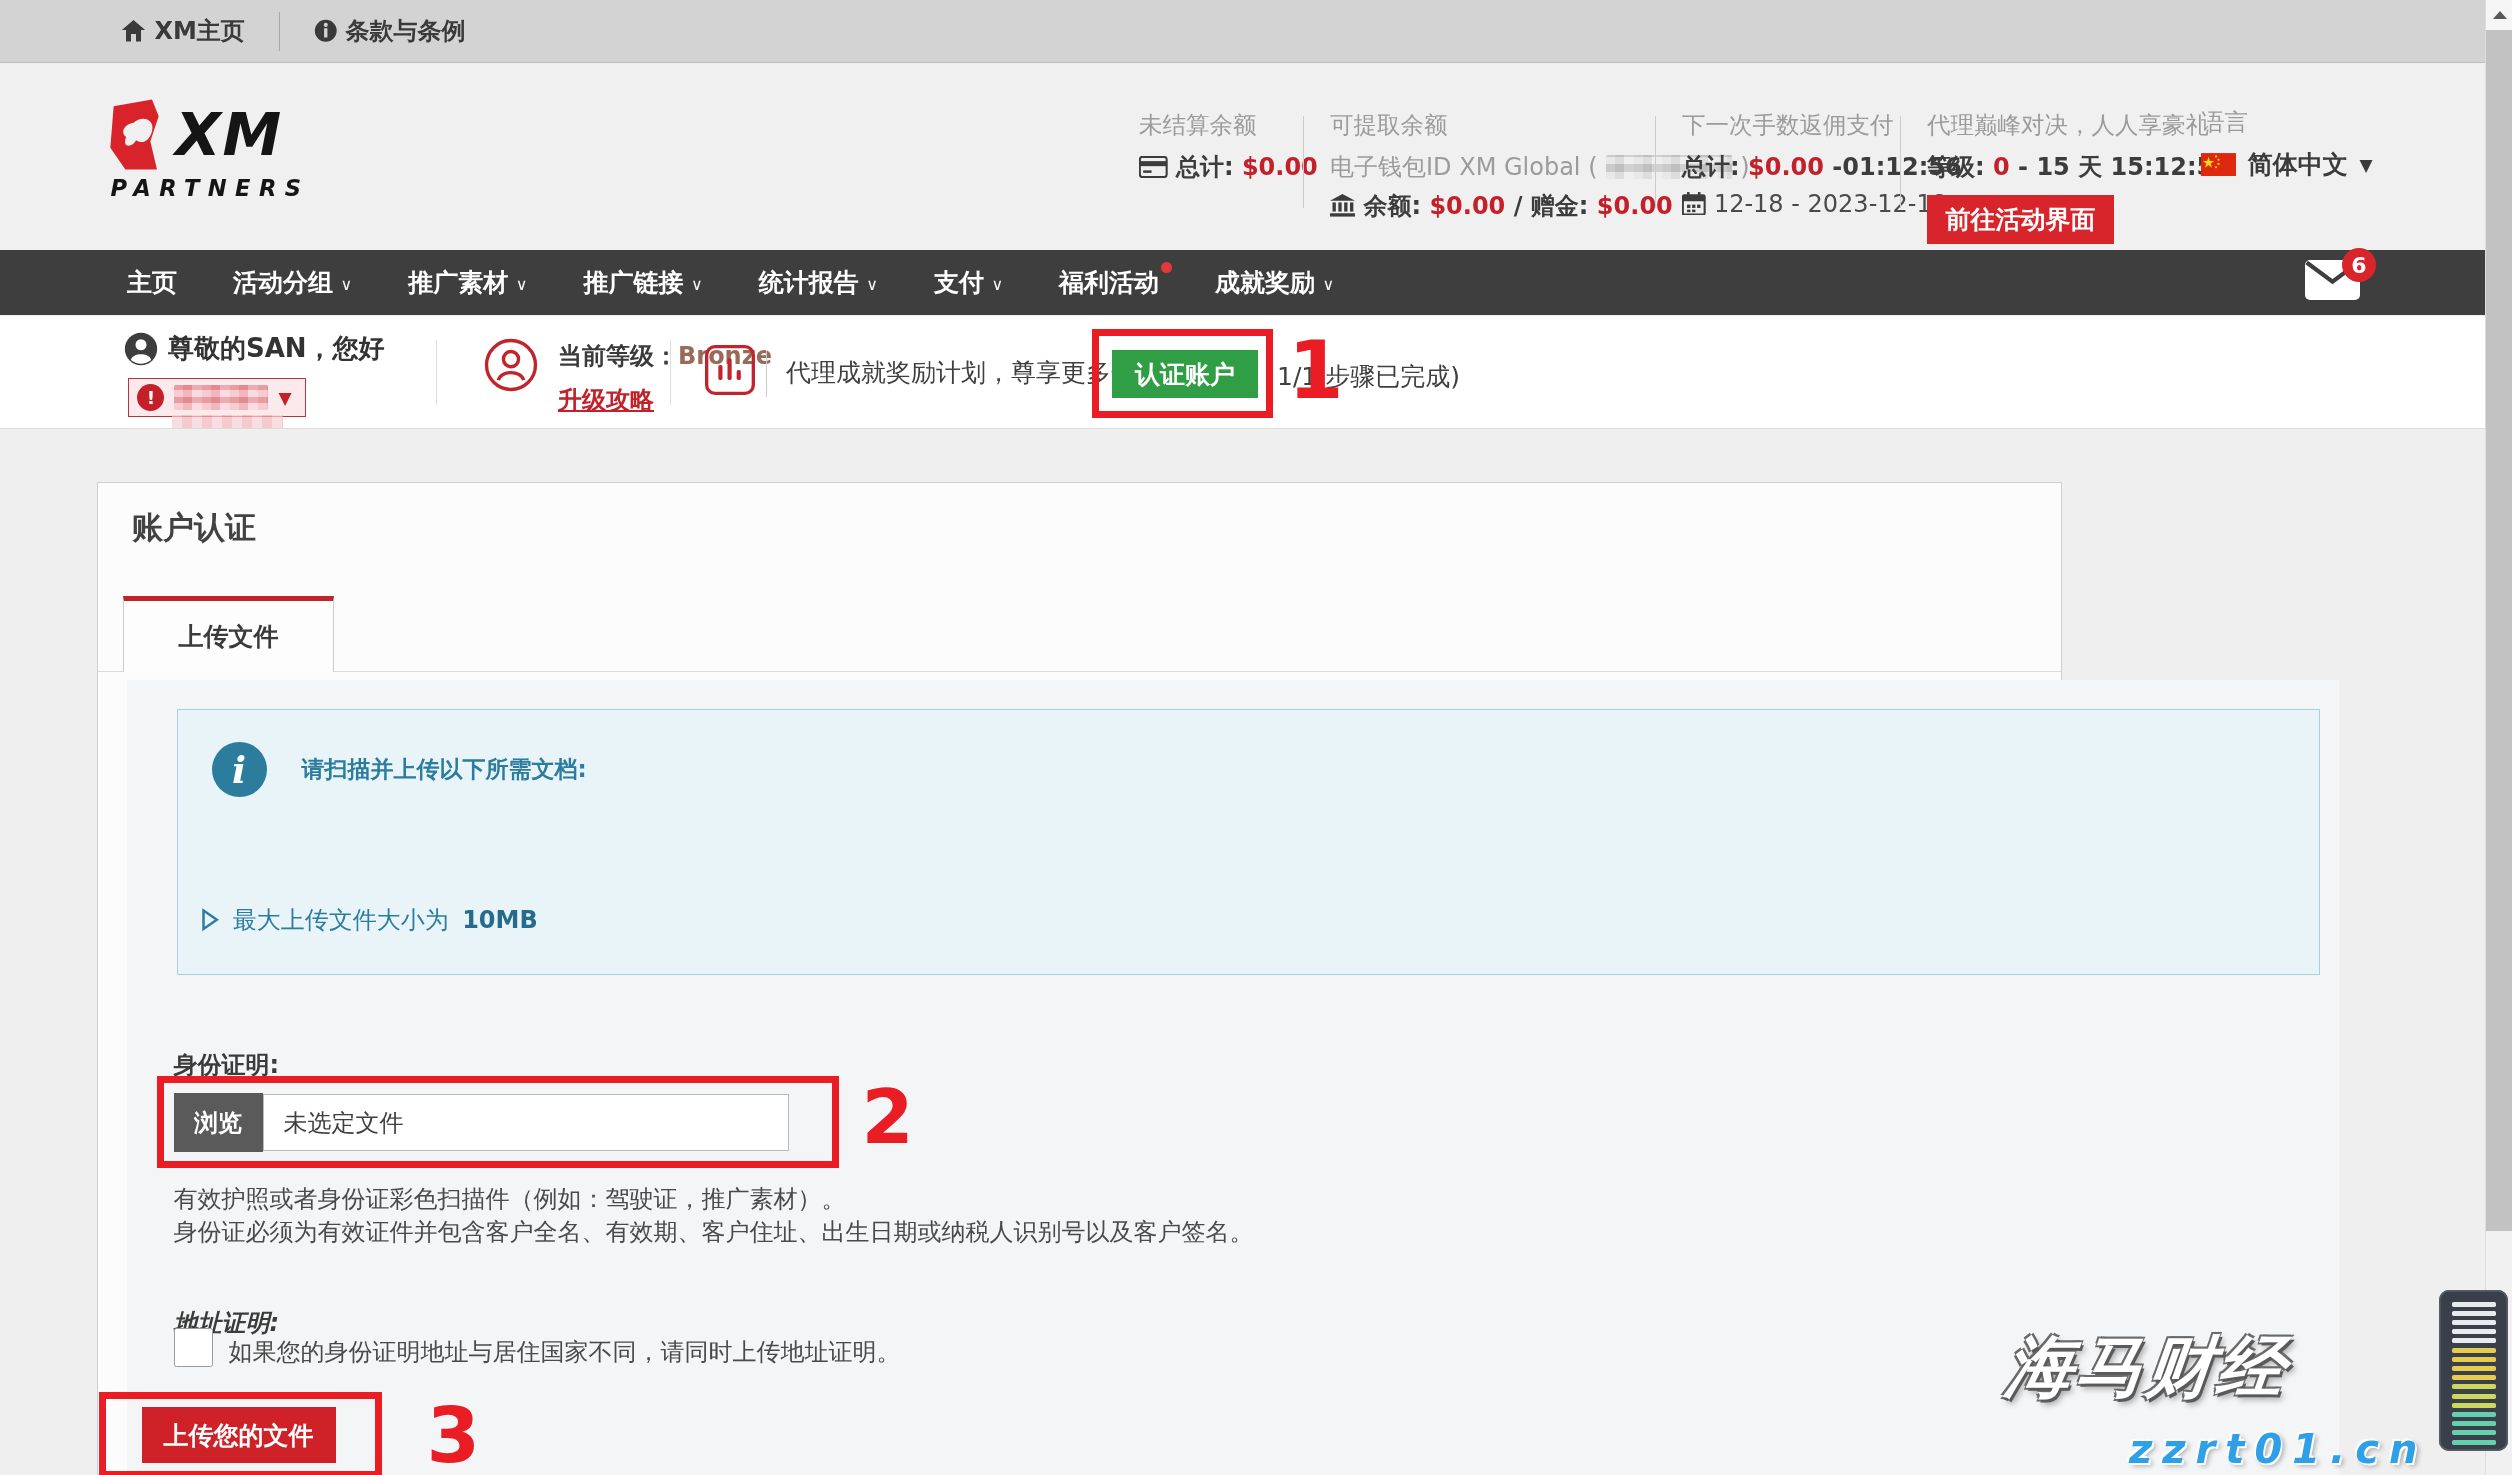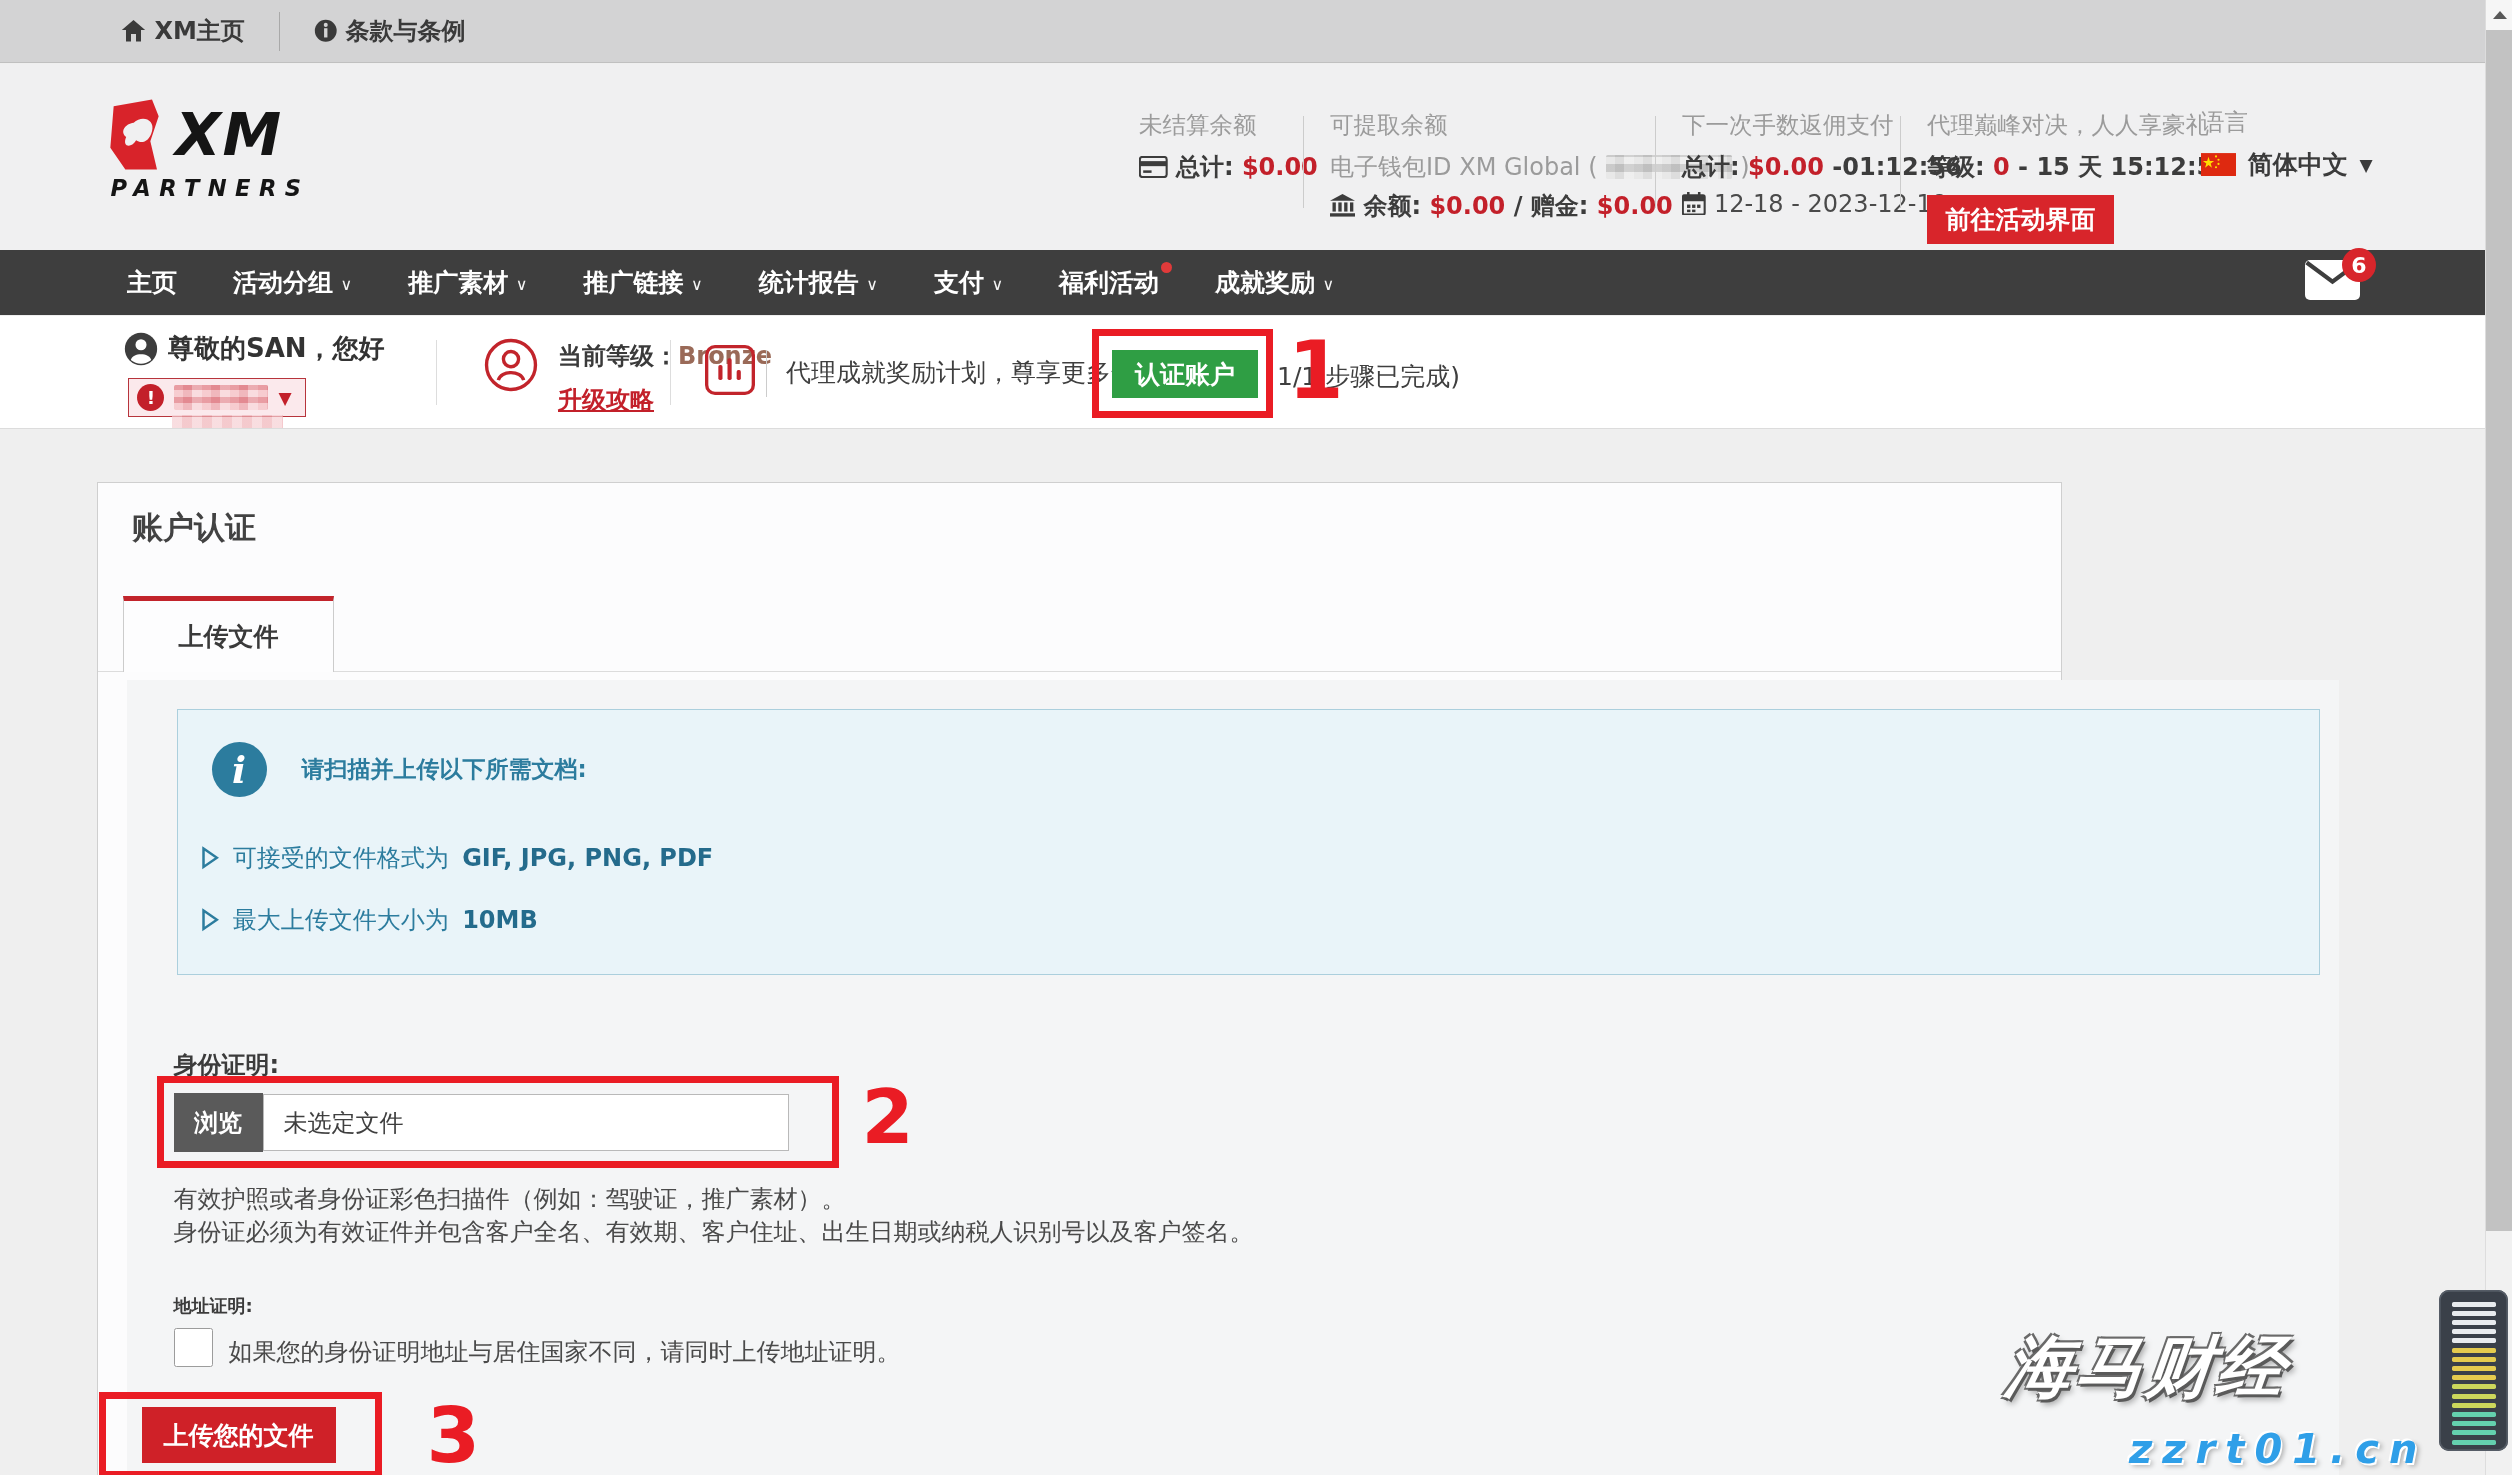--- a/index.html
+++ b/index.html
@@ -74,21 +74,21 @@
   #info-title{position:absolute;left:124px;top:44px;font-size:23px;font-weight:bold;color:#2c7c9e;}
   .info-bullet{position:absolute;left:23.5px;display:flex;align-items:center;gap:13.4px;font-size:24px;color:#2c7c9e;}
   .info-bullet .bt{font-weight:bold;color:#246b8c;}
   
   #id-label{position:absolute;left:47px;top:369px;font-size:24px;font-weight:bold;color:#3b3b3b;}
   #filerow{position:absolute;left:47px;top:413px;display:flex;align-items:center;}
   #browse-btn{width:89px;height:59px;background:#5a5a5a;color:#fff;font-size:24px;font-weight:bold;display:flex;align-items:center;justify-content:center;cursor:pointer;}
   #fileinput{width:526px;height:57px;background:#fff;border:0.8px solid #b9b9b9;box-sizing:border-box;display:flex;align-items:center;padding-left:20px;font-size:24px;color:#3f3f3f;cursor:pointer;}
   .note{position:absolute;left:47px;font-size:24px;color:#4a4a4a;}
   
-  #addr-label{position:absolute;left:47px;top:614px;font-size:18px;font-weight:bold;color:#3b3b3b;}
+  #addr-label{position:absolute;left:47px;top:627px;font-size:24px;font-weight:bold;color:#3b3b3b;font-style:italic;}
   #checkbox{position:absolute;left:47px;top:648px;width:39px;height:39px;background:#fff;border:1.7px solid #9c9c9c;border-radius:2.5px;box-sizing:border-box;cursor:pointer;}
   #cb-text{position:absolute;left:102px;top:656px;font-size:24px;color:#4a4a4a;}
   #upload-btn{position:absolute;left:15px;top:727px;width:194px;height:56px;background:#cf2128;color:#fff;font-size:25px;font-weight:bold;display:flex;align-items:center;justify-content:center;cursor:pointer;z-index:2;}
   
   #wm-title{position:absolute;left:2006px;top:1322px;font-size:67px;font-weight:bold;font-style:italic;color:#ffffff;letter-spacing:3.4px;z-index:40;transform:skewX(-6deg);
     text-shadow:2.5px 2.5px 0 #5a5a5a,-1.7px -1.7px 0 #6a6a6a,1.7px -1.7px 0 #6a6a6a,-1.7px 1.7px 0 #6a6a6a,4.2px 5px 6.7px rgba(0,0,0,.35);}
   #wm-url{position:absolute;left:2129px;top:1426px;font-size:40px;font-weight:bold;font-style:italic;color:#2f9fe8;letter-spacing:10px;z-index:40;
     text-shadow:1.7px 1.7px 0 #ffffff,-1.7px -1.7px 0 #ffffff,3.4px 3.4px 5px rgba(0,0,0,.3);}
   #meter{position:absolute;left:2439px;top:1290px;width:69px;height:161px;background:#3a4049;border-radius:10px;z-index:50;box-shadow:inset 0 0 0 1.7px #555c66;padding:11.7px 0 0 12.6px;box-sizing:border-box;}
   #meter .stripe{width:44px;height:5px;border-radius:1.7px;margin-bottom:4.2px;}
@@ -343,29 +343,20 @@
 <div id="card">
   <div id="card-title">账户认证</div>
   <div id="tab-upload">上传文件</div>
   <div id="tabline"></div>
 
   <div id="panel">
 
     <div id="infobox">
       <div id="info-icon">i</div>
       <div id="info-title">请扫描并上传以下所需文档:</div>
-      <div class="info-bullet" style="top:132px;">
-        <span>
-          <svg width="18.4" height="23.5" viewBox="0 0 22 28">
-              <polygon points="3,3 19,14 3,25" fill="none" stroke="#2c7c9e" stroke-width="3"></polygon>
-            </svg>
-        </span>
-        <span>可接受的文件格式为</span>
-        <span class="bt">GIF, JPG, PNG, PDF</span>
-      </div>
       <div class="info-bullet" style="top:194px;">
         <span>
           <svg width="18.4" height="23.5" viewBox="0 0 22 28">
               <polygon points="3,3 19,14 3,25" fill="none" stroke="#2c7c9e" stroke-width="3"></polygon>
             </svg>
         </span>
         <span>最大上传文件大小为</span>
         <span class="bt">10MB</span>
       </div>
     </div>

